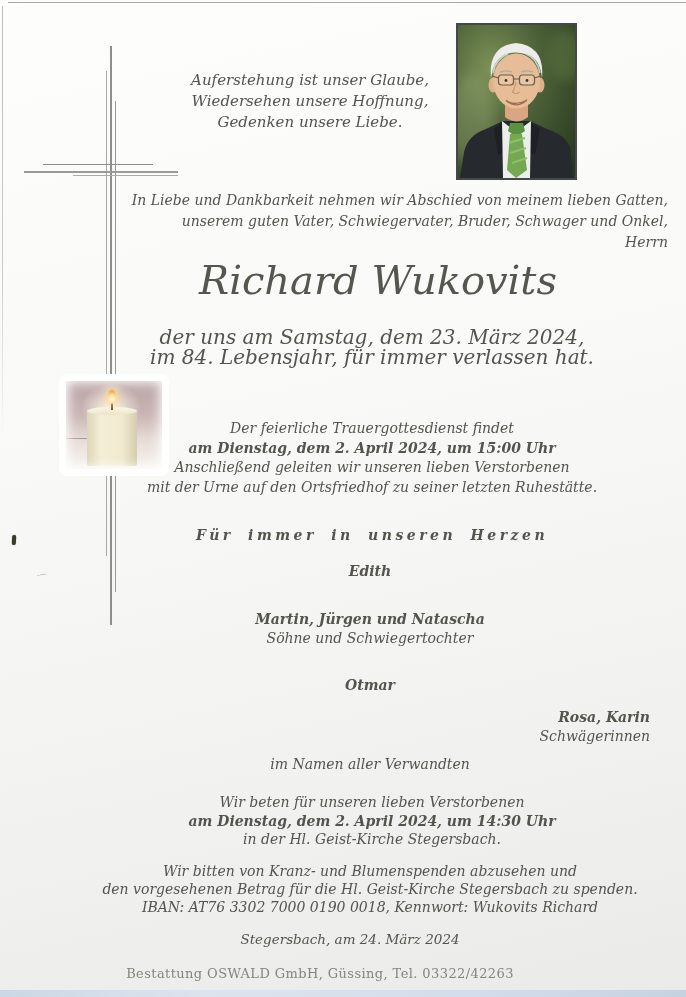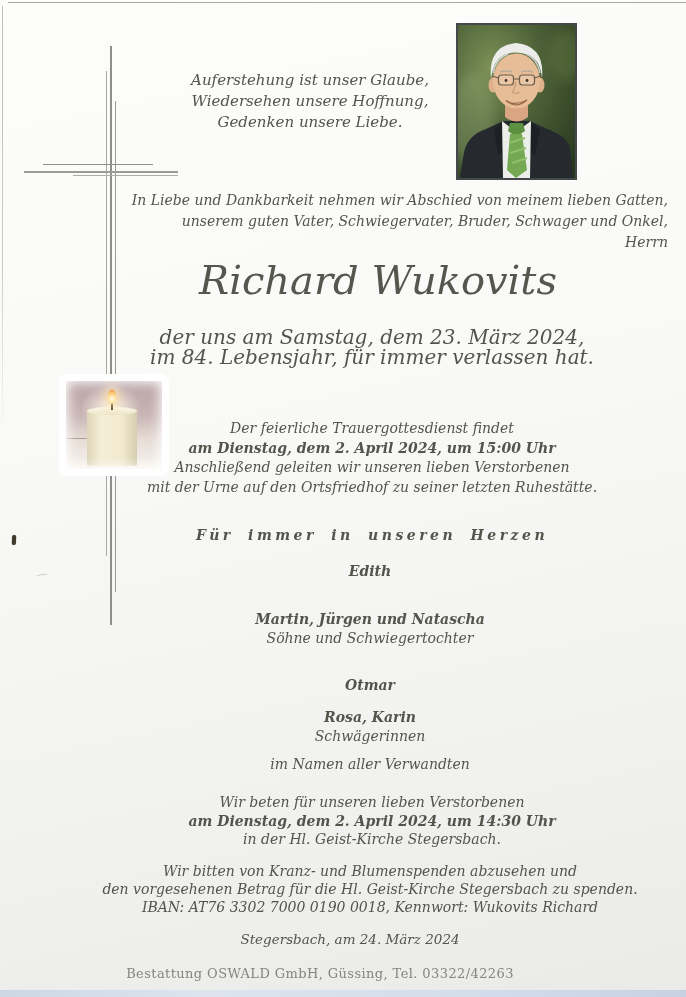--- a/index.html
+++ b/index.html
@@ -57,21 +57,21 @@
   .b{font-weight:bold;}
   .verse{left:150px;width:320px;top:70px;font-size:15px;line-height:21px;}
   .intro{left:88px;width:580px;top:190px;font-size:14px;line-height:21px;text-align:right;}
   .name{left:88px;width:580px;top:254px;font-size:40px;line-height:52px;color:#56564f;}
   .death{left:88px;width:568px;top:328px;font-size:20px;line-height:19.5px;}
   .quote{left:88px;width:568px;top:384px;font-size:14px;line-height:19px;}
   .service{left:88px;width:568px;top:419px;font-size:14px;line-height:19.5px;}
   .hearts{left:88px;width:568px;top:527px;font-size:14px;font-weight:bold;
     letter-spacing:3.5px;word-spacing:6px;}
   .mourner{left:90px;width:560px;font-size:14px;line-height:18.5px;}
-  .m0{top:562px;} .m1{top:610px;} .m2{top:632px;margin-top:44px;} .m3{top:708px;}
+  .m0{top:562px;} .m1{top:610px;} .m2{top:632px;margin-top:44px;} .m3{top:708px;text-align:right;}
   .innames{left:90px;width:560px;top:756px;font-size:14px;}
   .prayer{left:88px;width:568px;top:793px;font-size:14px;line-height:18.5px;}
   .donation{left:70px;width:600px;top:862px;font-size:14px;line-height:18px;}
   .pdate{left:90px;width:520px;top:931px;font-size:13.5px;}
   .footer{left:60px;width:520px;top:966px;font-size:13px;font-style:normal;
     color:#85857f;letter-spacing:.4px;}
 </style>
 </head>
 <body>
 

